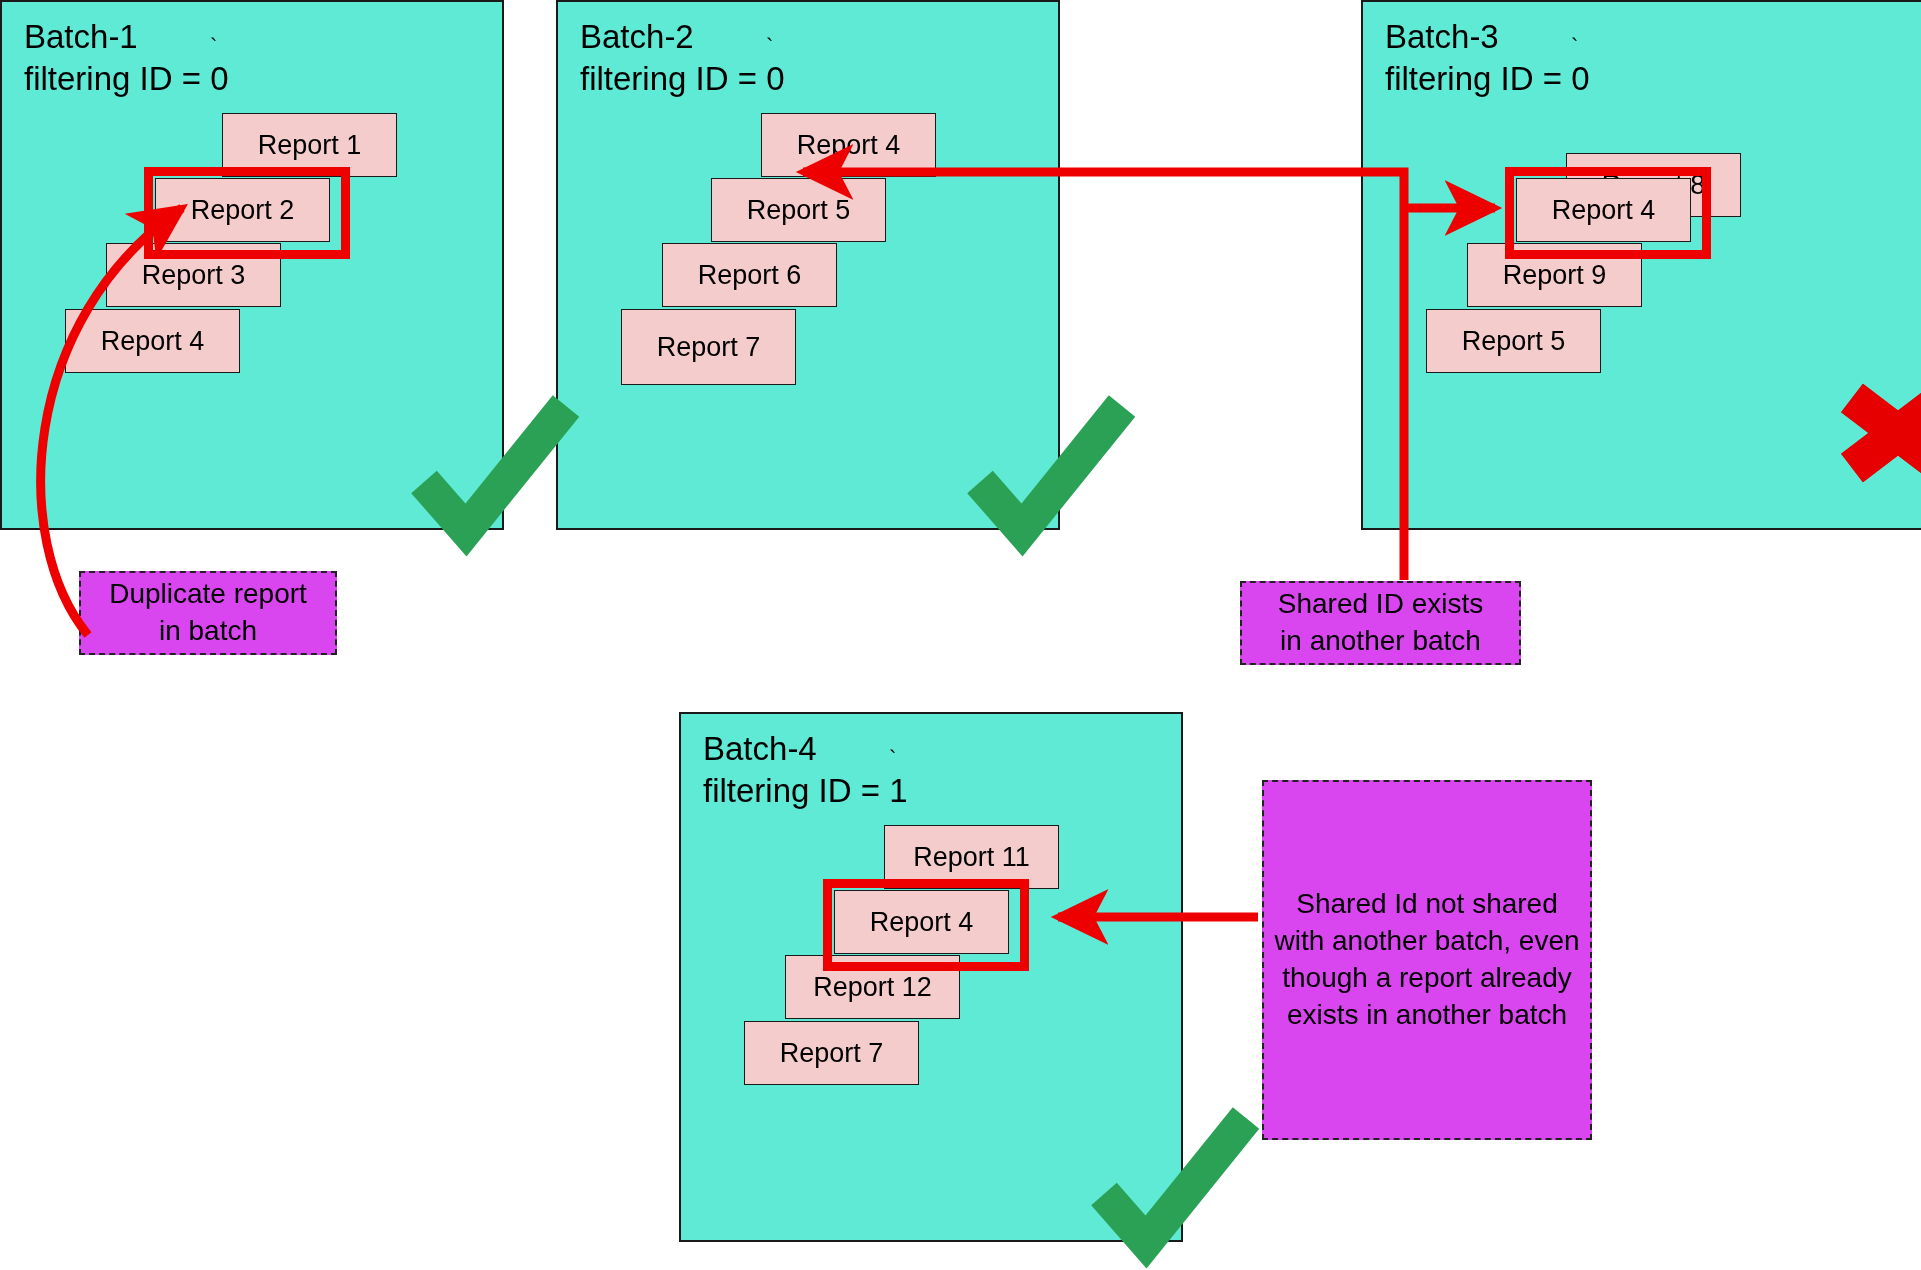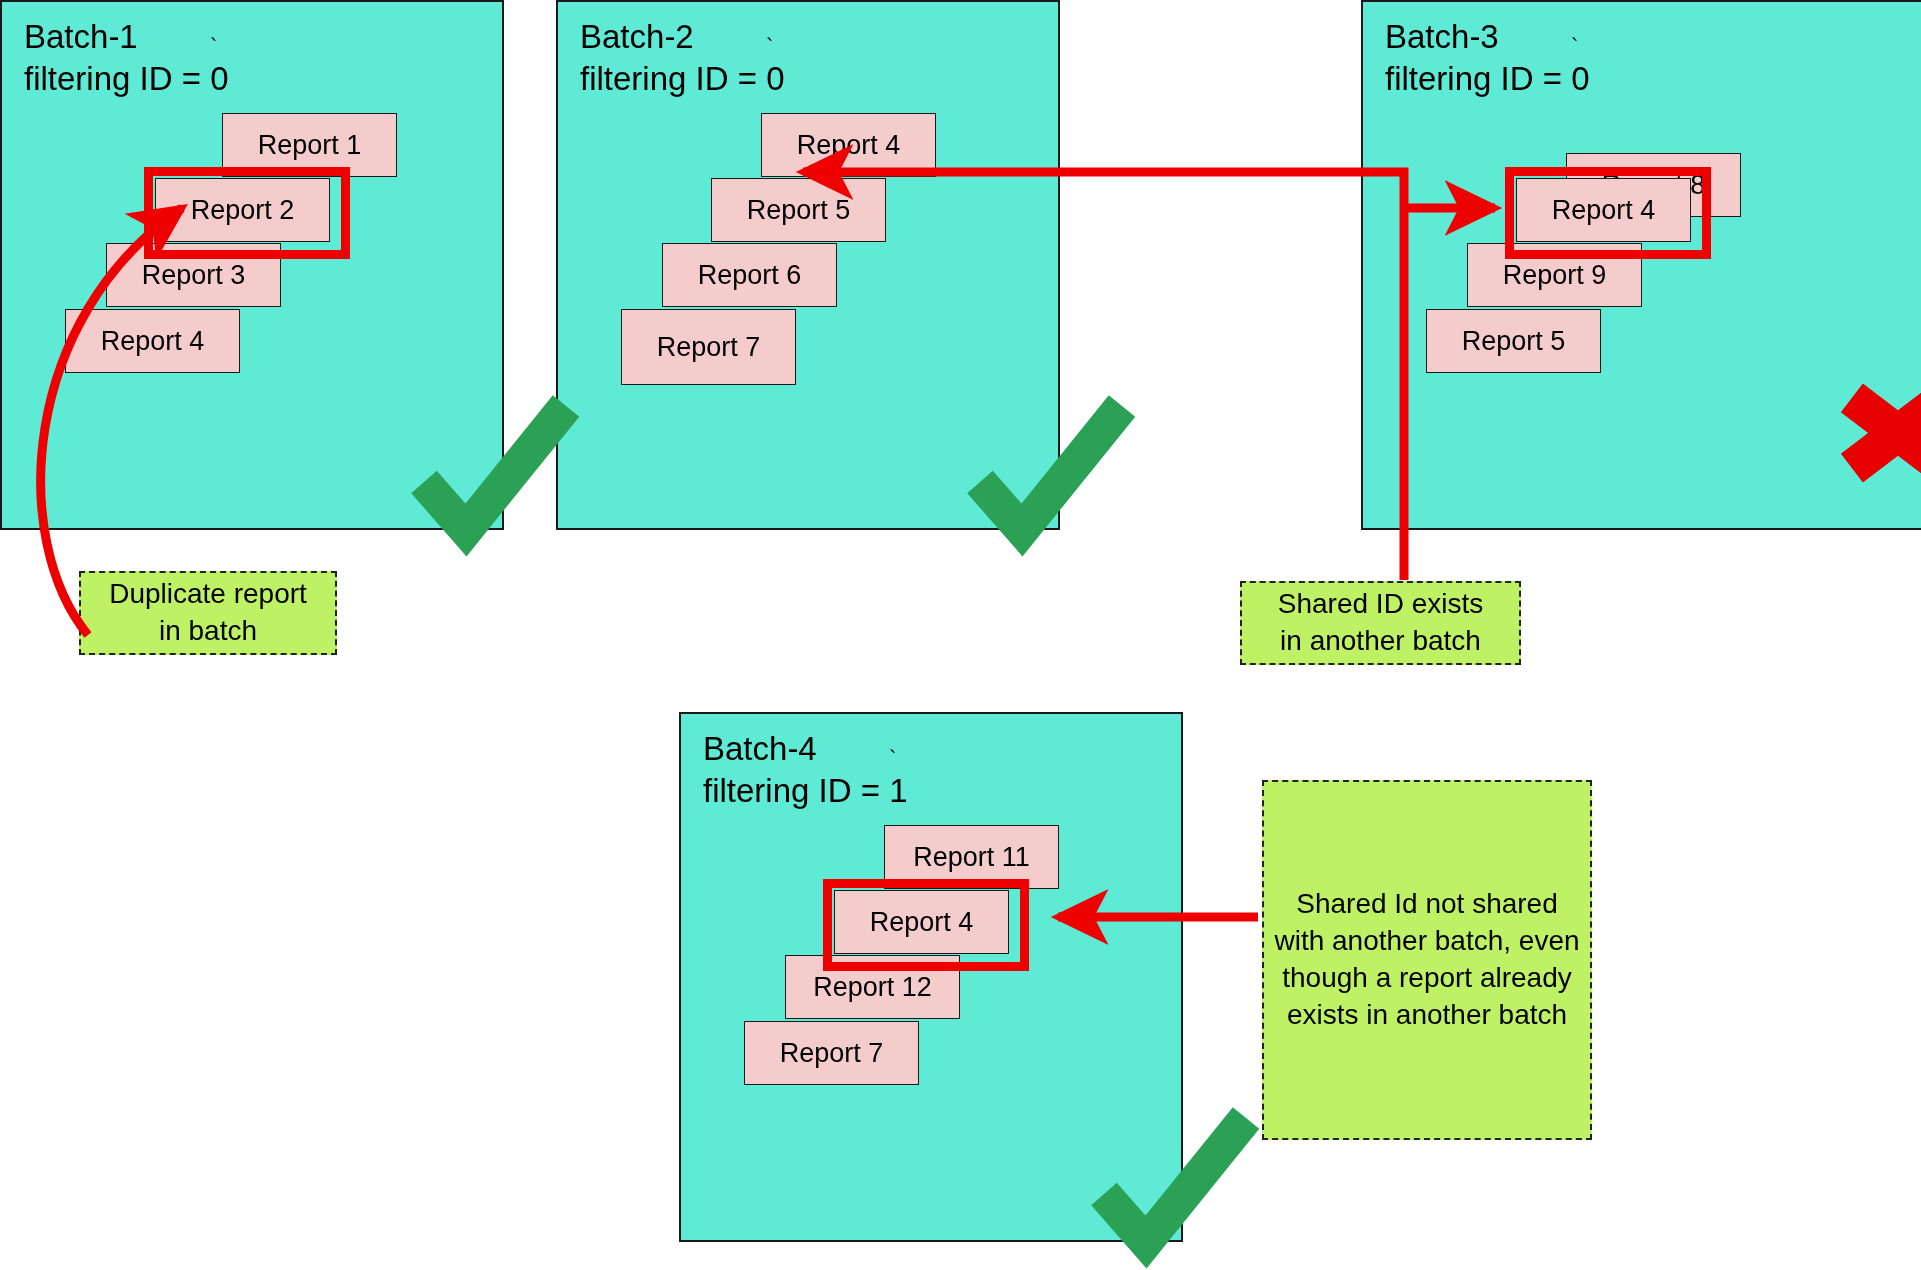--- a/index.html
+++ b/index.html
@@ -66,21 +66,21 @@
   .hl-frame {
     position: absolute;
     border: 9px solid #ee0000;
     box-sizing: border-box;
     background: transparent;
   }
 
   
   .note {
     position: absolute;
-    background: #bef264;
+    background: #d946ef;
     border: 2px dashed #222222;
     box-sizing: border-box;
     font-size: 28px;
     line-height: 1.32;
     color: #000000;
     text-align: center;
     display: flex;
     align-items: center;
     justify-content: center;
     padding: 6px 10px;

